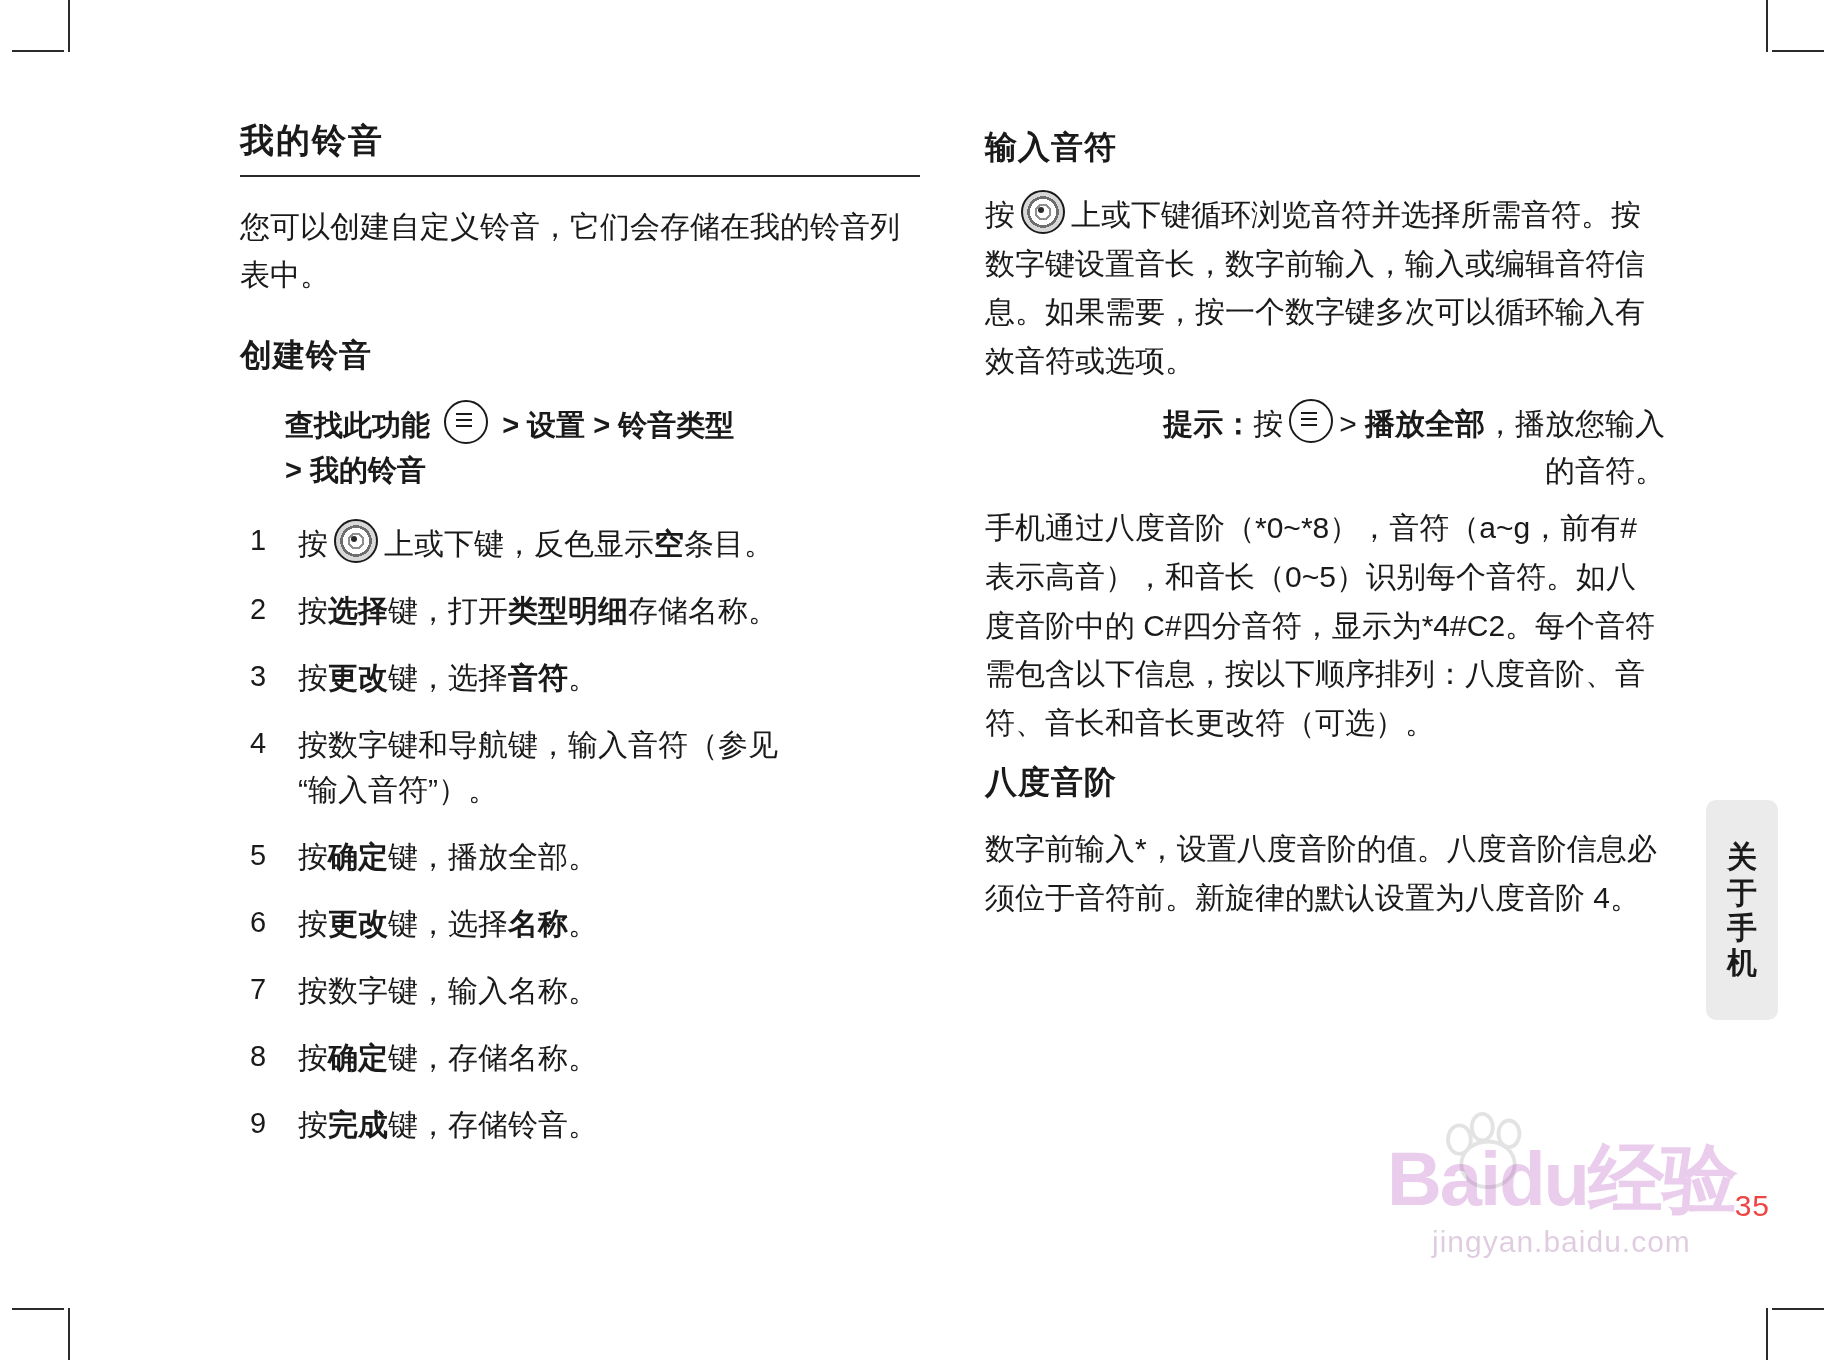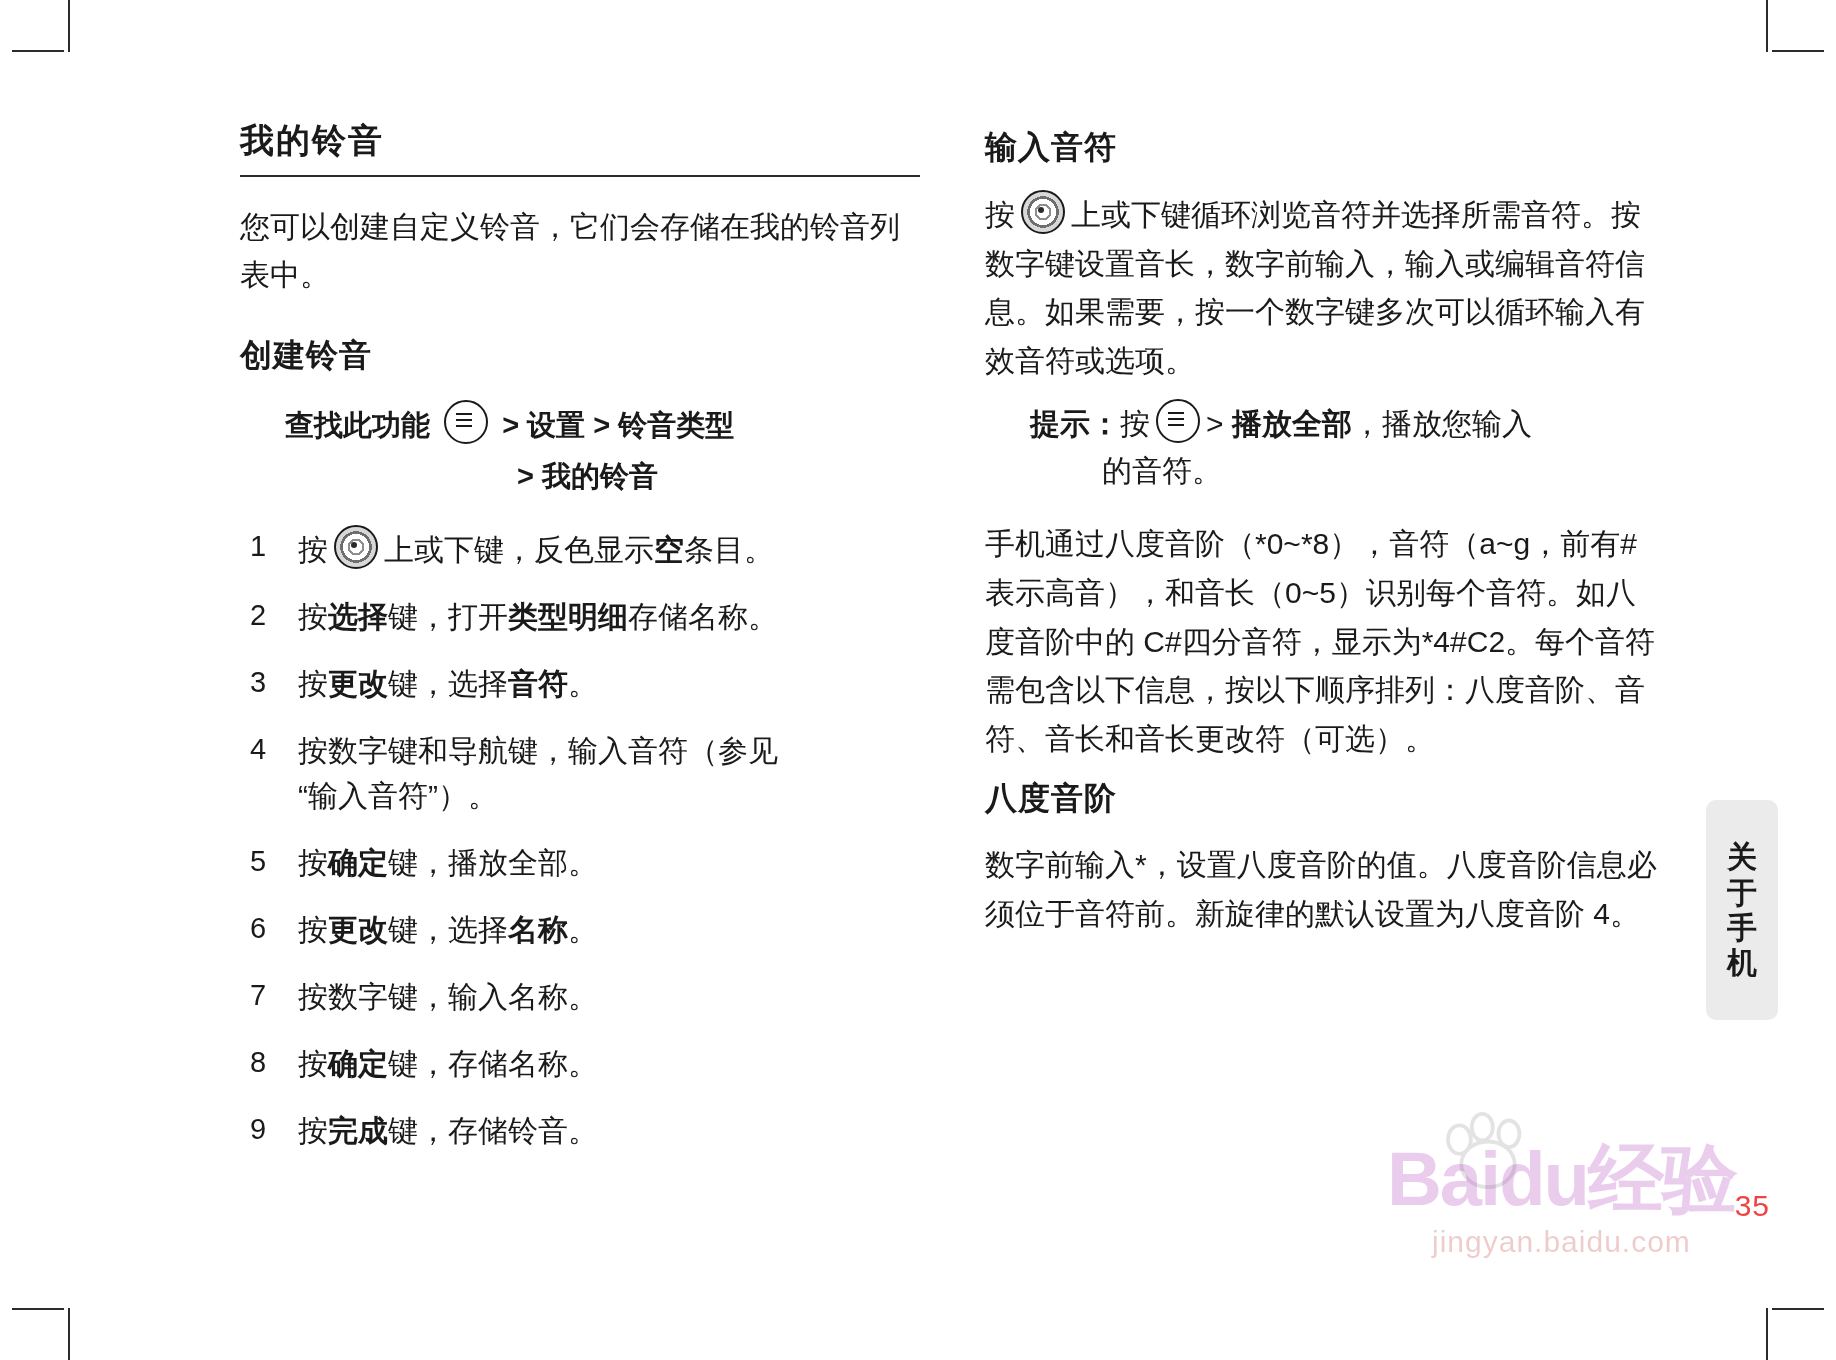--- a/index.html
+++ b/index.html
@@ -78,23 +78,22 @@
   .findit {
     margin-left: 45px;
     font-size: 29px;
     line-height: 1.55;
     display: block;
     margin-bottom: 26px;
   }
   .findit b { font-weight: bold; }
   .findit .row2 {
     display: block;
-    text-align: center;
+    text-align: left;
     padding-right: 30px;
-    margin-top: 6px;
   }
 
   
   ol.steps {
     list-style: none;
     margin: 0;
     padding: 0;
   }
   ol.steps li {
     font-size: 30px;
@@ -141,21 +140,22 @@
     width: 6px; height: 6px;
     background: #2a2a2a;
     border-radius: 50%;
   }
 
   
   .tip {
     margin-left: 45px;
     font-size: 30px;
     line-height: 1.55;
-    margin-bottom: 26px;
+    margin-bottom: 10px;
+    text-align: right;
   }
   .tip b { font-weight: bold; }
   .tip .cont {
     display: block;
     margin-left: 72px;
   }
 
   
   .side-tab {
     position: absolute;
@@ -200,21 +200,21 @@
   }
   .watermark .wm-main {
     font-size: 76px;
     font-weight: bold;
     color: #a21caf;
     letter-spacing: -2px;
     line-height: 1;
   }
   .watermark .wm-sub {
     font-size: 30px;
-    color: #b91c1c;
+    color: #701a75;
     letter-spacing: 1px;
     margin-top: 8px;
   }
   .wm-paw {
     position: absolute;
     right: 300px;
     bottom: 128px;
     width: 96px;
     height: 80px;
     opacity: 0.2;

